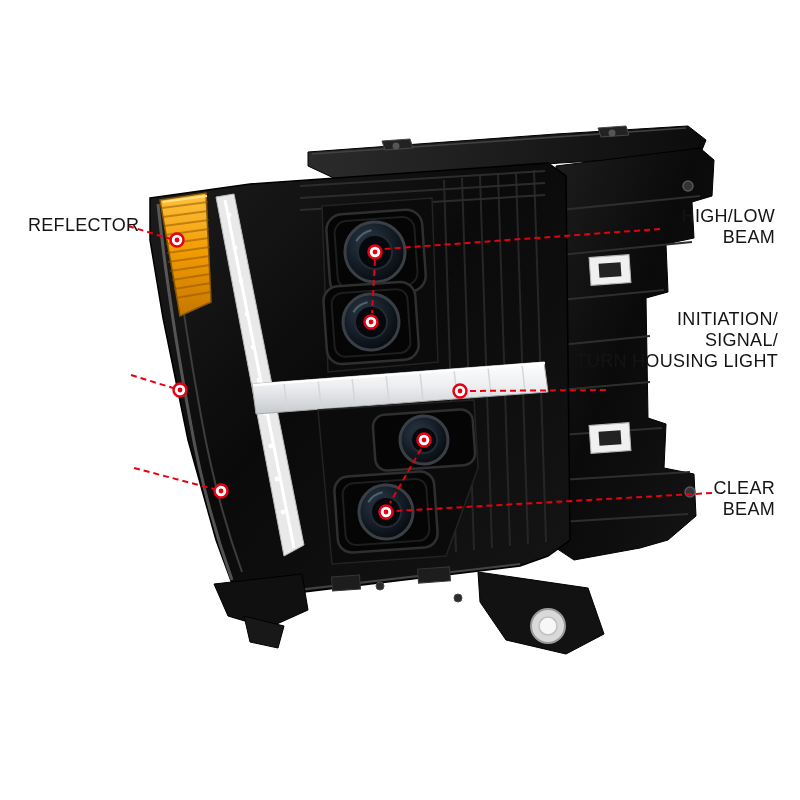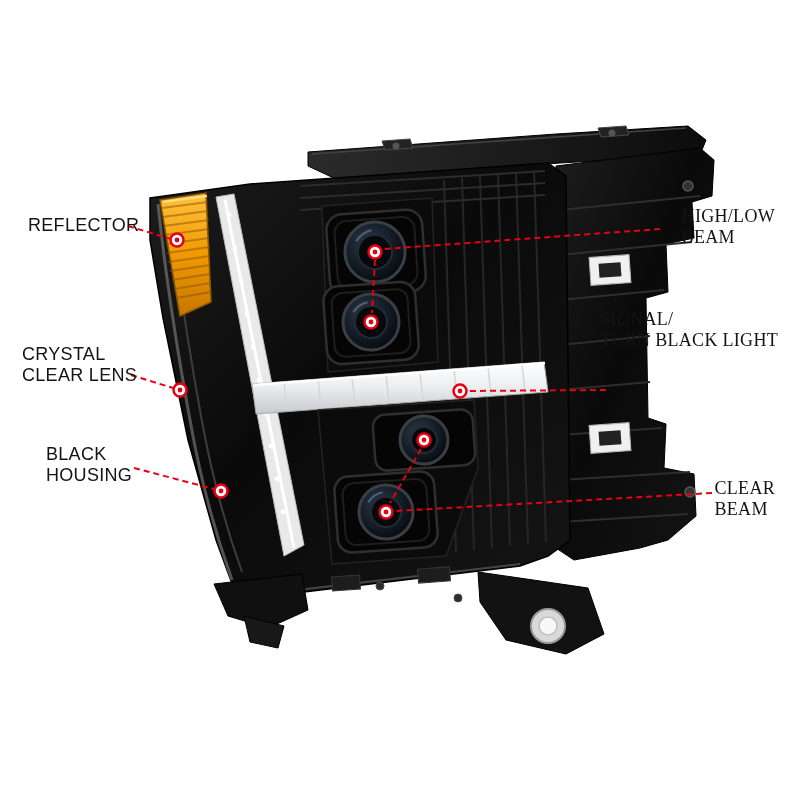--- a/index.html
+++ b/index.html
@@ -1,21 +1,21 @@
 <!DOCTYPE html>
 <html><head>
 <meta charset="utf-8">
 <style>
   html,body{margin:0;padding:0;background:#fff;}
   #stage{position:relative;width:800px;height:668px;background:#fff;overflow:hidden;
          font-family:"Liberation Sans",sans-serif;}
   #art{position:absolute;left:0;top:0;}
   .callout{position:absolute;font-size:18px;font-weight:400;color:#141414;
            letter-spacing:.3px;line-height:21px;white-space:nowrap;}
-  .callout.right{text-align:left;font-family:Liberation Serif, serif;}
+  .callout.right{text-align:right;}
 </style>
 </head>
 <body>
 
 <div id="stage">
 
   <svg id="art" width="800" height="800" viewBox="0 0 800 800">
     <defs>
       <linearGradient id="gHousing" x1="0" y1="0" x2="1" y2="1">
         <stop offset="0" stop-color="#1d1d1d"></stop>
@@ -198,38 +198,31 @@
         <circle cx="386" cy="512" r="6.5" fill="#fff" stroke="#e60012" stroke-width="2.5"></circle>
           <circle cx="386" cy="512" r="2.4" fill="#e60012"></circle>
       </g>
     </g>
   </svg>
 
   <div class="callout left" style="left:28px;top:215px">
     <div>REFLECTOR</div>
   </div>
 
-  <div class="callout left" style="left:22px;top:344px">
-    <div>CRYSTAL</div>
-    <div>CLEAR LENS</div>
-  </div>
-
-  <div class="callout left" style="left:46px;top:444px">
-    <div>BLACK</div>
-    <div>HOUSING</div>
-  </div>
+
 
   <div class="callout right" style="right:25px;top:206px">
     <div>HIGH/LOW</div>
     <div>BEAM</div>
   </div>
 
   <div class="callout right" style="right:22px;top:309px">
+    <div>INITIATION/</div>
     <div>SIGNAL/</div>
-    <div>TURN BLACK LIGHT</div>
+    <div>TURN HOUSING LIGHT</div>
   </div>
 
   <div class="callout right" style="right:25px;top:478px">
     <div>CLEAR</div>
     <div>BEAM</div>
   </div>
 
 </div>
 
 </body></html>

